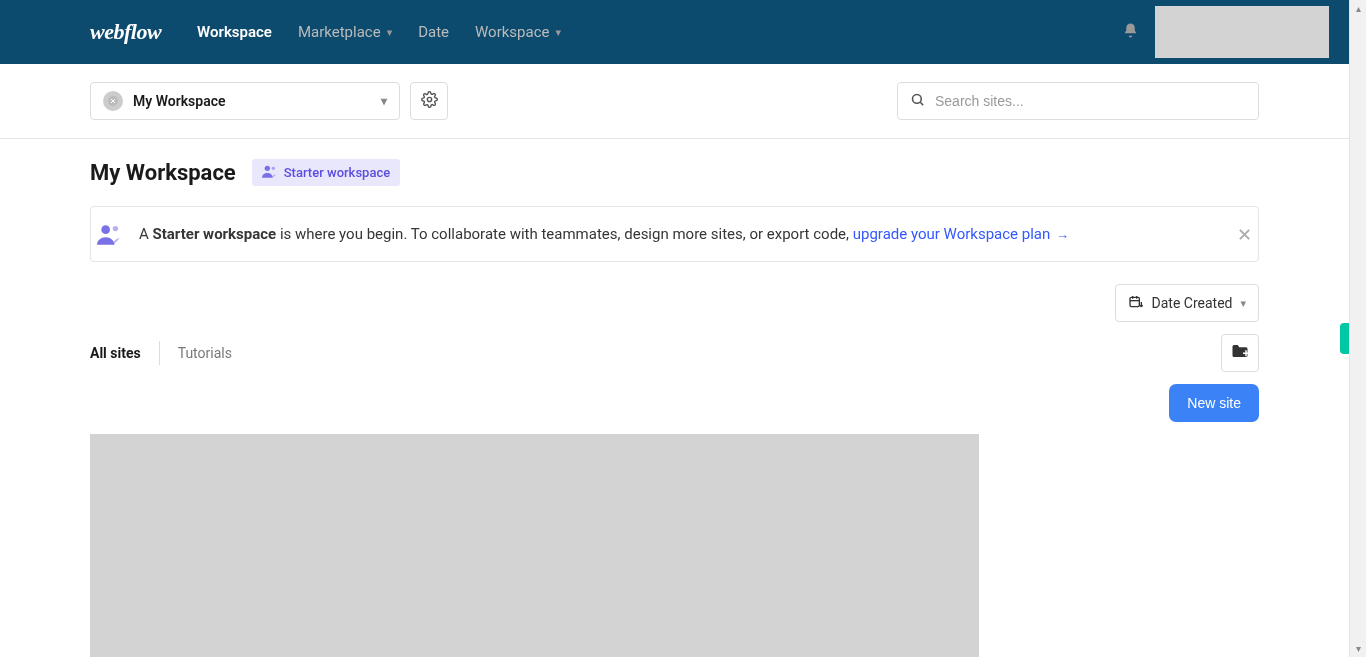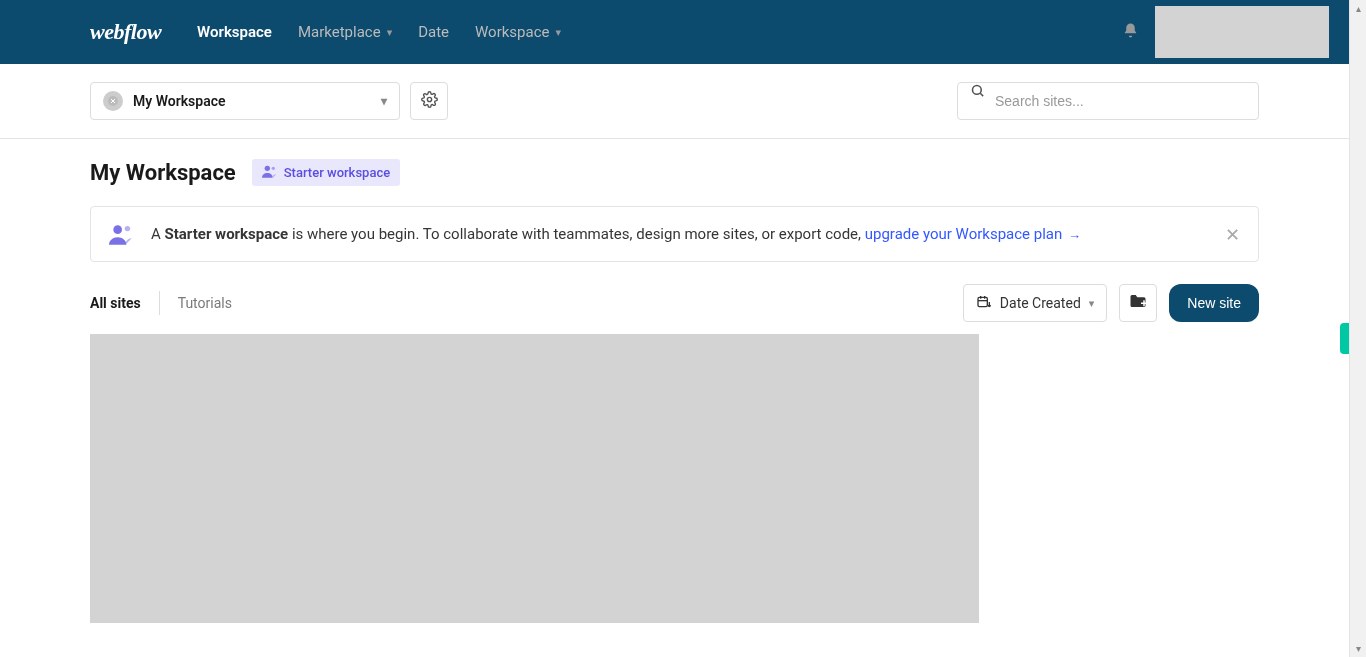--- a/index.html
+++ b/index.html
@@ -115,22 +115,22 @@
       border-radius: 4px;
       width: 38px; height: 38px;
       display: inline-flex; align-items: center; justify-content: center;
       cursor: pointer; color: #555; font-size: 17px;
     }
     .search-wrap {
       margin-left: auto;
       border: 1px solid #ddd;
       border-radius: 4px;
       height: 38px;
-      width: 302px;
-      display: flex; 
+      width: 362px;
+      display: flex; align-items: center;
       padding: 0 12px;
       gap: 10px;
       color: #888;
     }
     .search-wrap input {
       border: none; outline: none; flex: 1; font-size: 14px; color: #333;
     }
     .search-wrap input::placeholder { color: #999; }
     .search-icon { font-size: 15px; color: #555; }
 
@@ -155,21 +155,21 @@
       padding: 5px 10px;
       border-radius: 3px;
       display: inline-flex; align-items: center; gap: 6px;
       font-weight: 500;
     }
     .pill-icon { font-size: 14px; color: #7a71e7; }
 
     .banner {
       border: 1px solid #e4e4e4;
       border-radius: 4px;
-      padding: 16px 18px;
+      padding: 16px 6px;
       display: flex; align-items: center;
       gap: 16px;
       font-size: 15px;
       color: #363636;
       margin-bottom: 22px;
       justify-content: space-between;
     }
     .banner-icon {
       width: 26px; height: 22px;
       color: #7a71e7;
@@ -198,44 +198,44 @@
     }
     .tab.active {
       color: #1a1a1a;
       font-weight: 700;
       padding-right: 18px;
       border-right: 1px solid #ddd;
       margin-right: 18px;
     }
     .tabs-right {
       margin-left: auto;
-      display: flex; align-items: flex-start; gap: 12px;
+      display: flex; align-items: flex-end; gap: 12px; flex-direction: column;
     }
     .sort-btn {
       border: 1px solid #ddd;
       border-radius: 4px;
       height: 38px;
       padding: 0 12px;
       display: inline-flex; align-items: center; gap: 8px;
       font-size: 14px; color: #333;
       cursor: pointer;
     }
     .sort-btn .chev2 { color: #888; font-size: 11px; }
     .folder-btn {
       border: 1px solid #ddd;
       border-radius: 4px;
       width: 38px; height: 38px;
       display: inline-flex; align-items: center; justify-content: center;
       cursor: pointer; color: #333; font-size: 16px;
     }
     .new-site-btn {
-      background: #0c4a6e;
+      background: #3b82f6;
       color: #fff;
       border: none;
-      border-radius: 12px;
+      border-radius: 7px;
       height: 38px;
       padding: 0 18px;
       font-size: 14px;
       font-weight: 500;
       cursor: pointer;
     }
 
     .site-card-placeholder {
       width: 889px;
       height: 289px;

